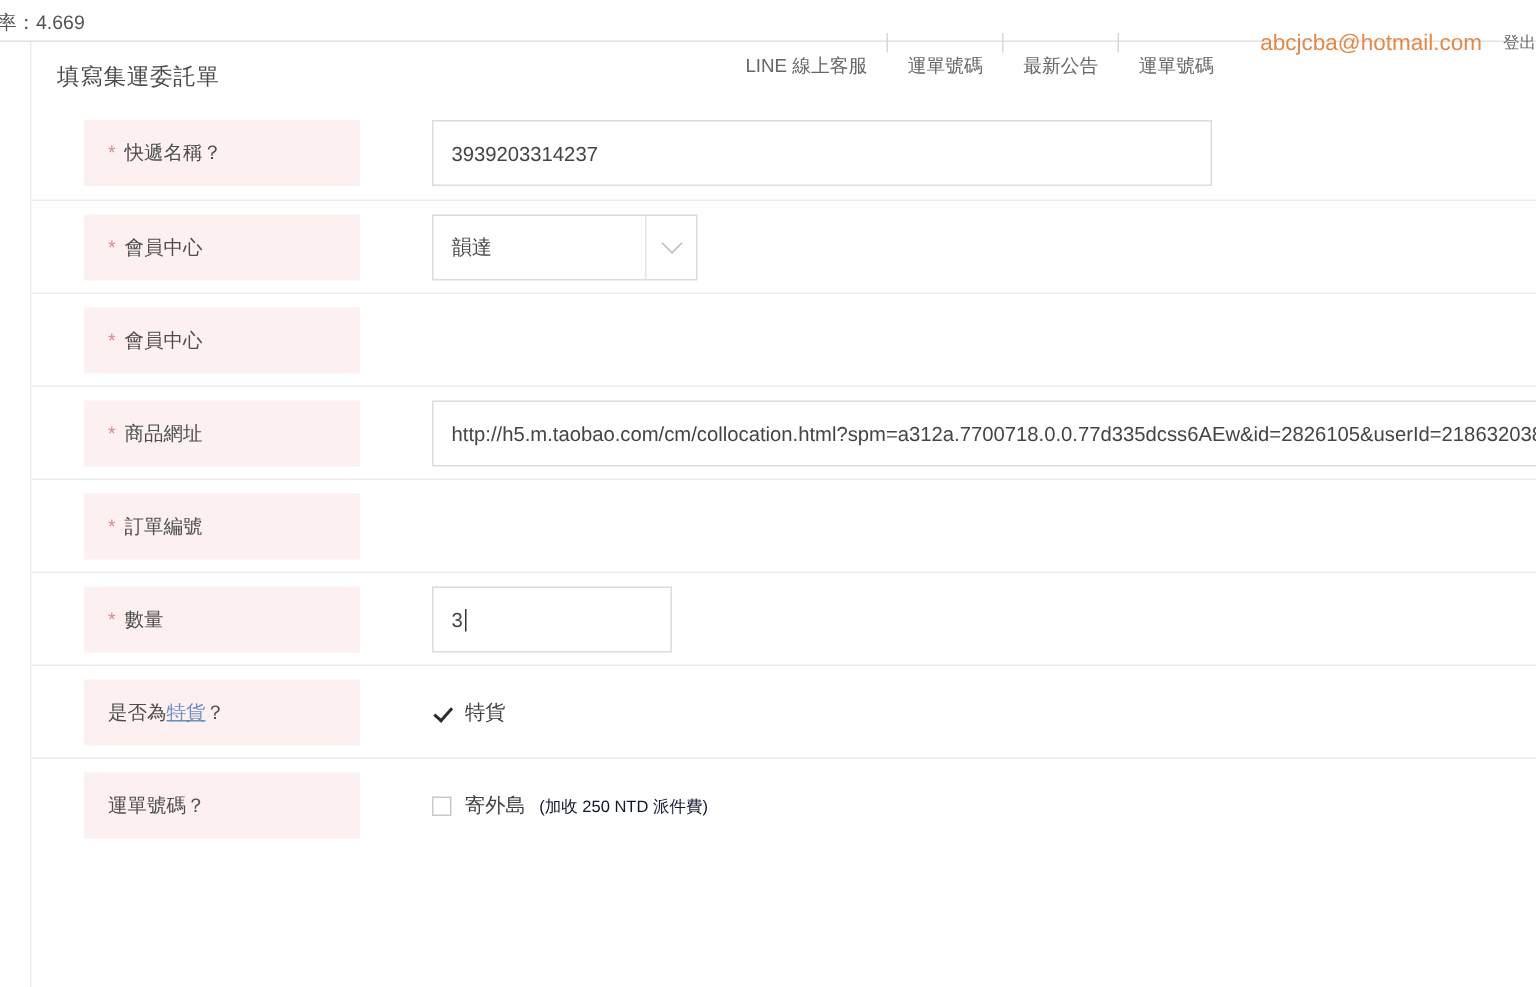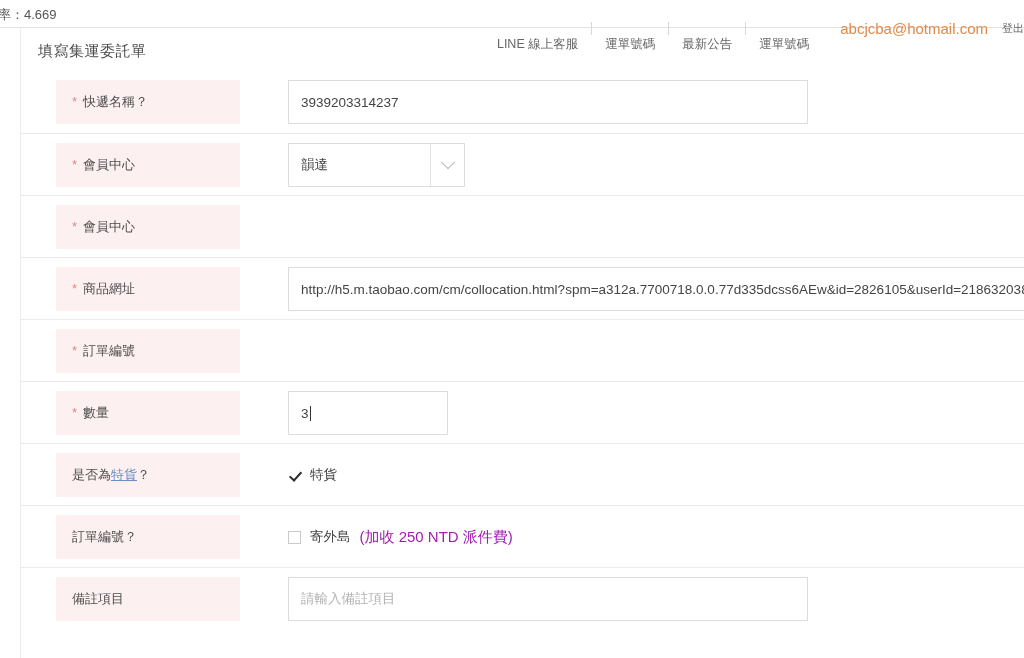--- a/index.html
+++ b/index.html
@@ -231,22 +231,22 @@
   }
   .cbox.checked {
     border-color: #ffffff;
   }
   .check-label {
     font-size: 13.5px;
     color: #3f3f3f;
     margin-left: 9px;
   }
   .check-note {
-    color: #a21caf;
-    font-size: 15px;
+    color: #0f172a;
+    font-size: 11px;
   }
 </style>
 </head>
 <body>
 
 <div class="topbar">
   <div class="topbar-left">付匯率：4.669</div>
   <div class="topbar-right">
     <a class="topnav-link" href="#">LINE 線上客服</a>
     <span class="topnav-sep"></span>
@@ -342,37 +342,27 @@
         <div class="field-cell">
           <div class="check-wrap">
             <span class="cbox checked"></span>
             <span class="check-label">特貨</span>
           </div>
         </div>
       </div>
 
       <div class="form-row">
         <div class="label-cell">
-          <span class="label-text">訂單編號？</span>
+          <span class="label-text">運單號碼？</span>
         </div>
         <div class="field-cell">
           <div class="check-wrap">
             <span class="cbox"></span>
             <span class="check-label">寄外島</span>
             <span class="check-label check-note">(加收 250 NTD 派件費)</span>
           </div>
         </div>
       </div>
 
-      <div class="form-row">
-        <div class="label-cell">
-          <span class="label-text">備註項目</span>
-        </div>
-        <div class="field-cell">
-          <div class="text-input w-long">
-            <span class="placeholder">請輸入備註項目</span>
-          </div>
-        </div>
-      </div>
 
     </div>
   </div>
 </div>
 
 </body></html>

